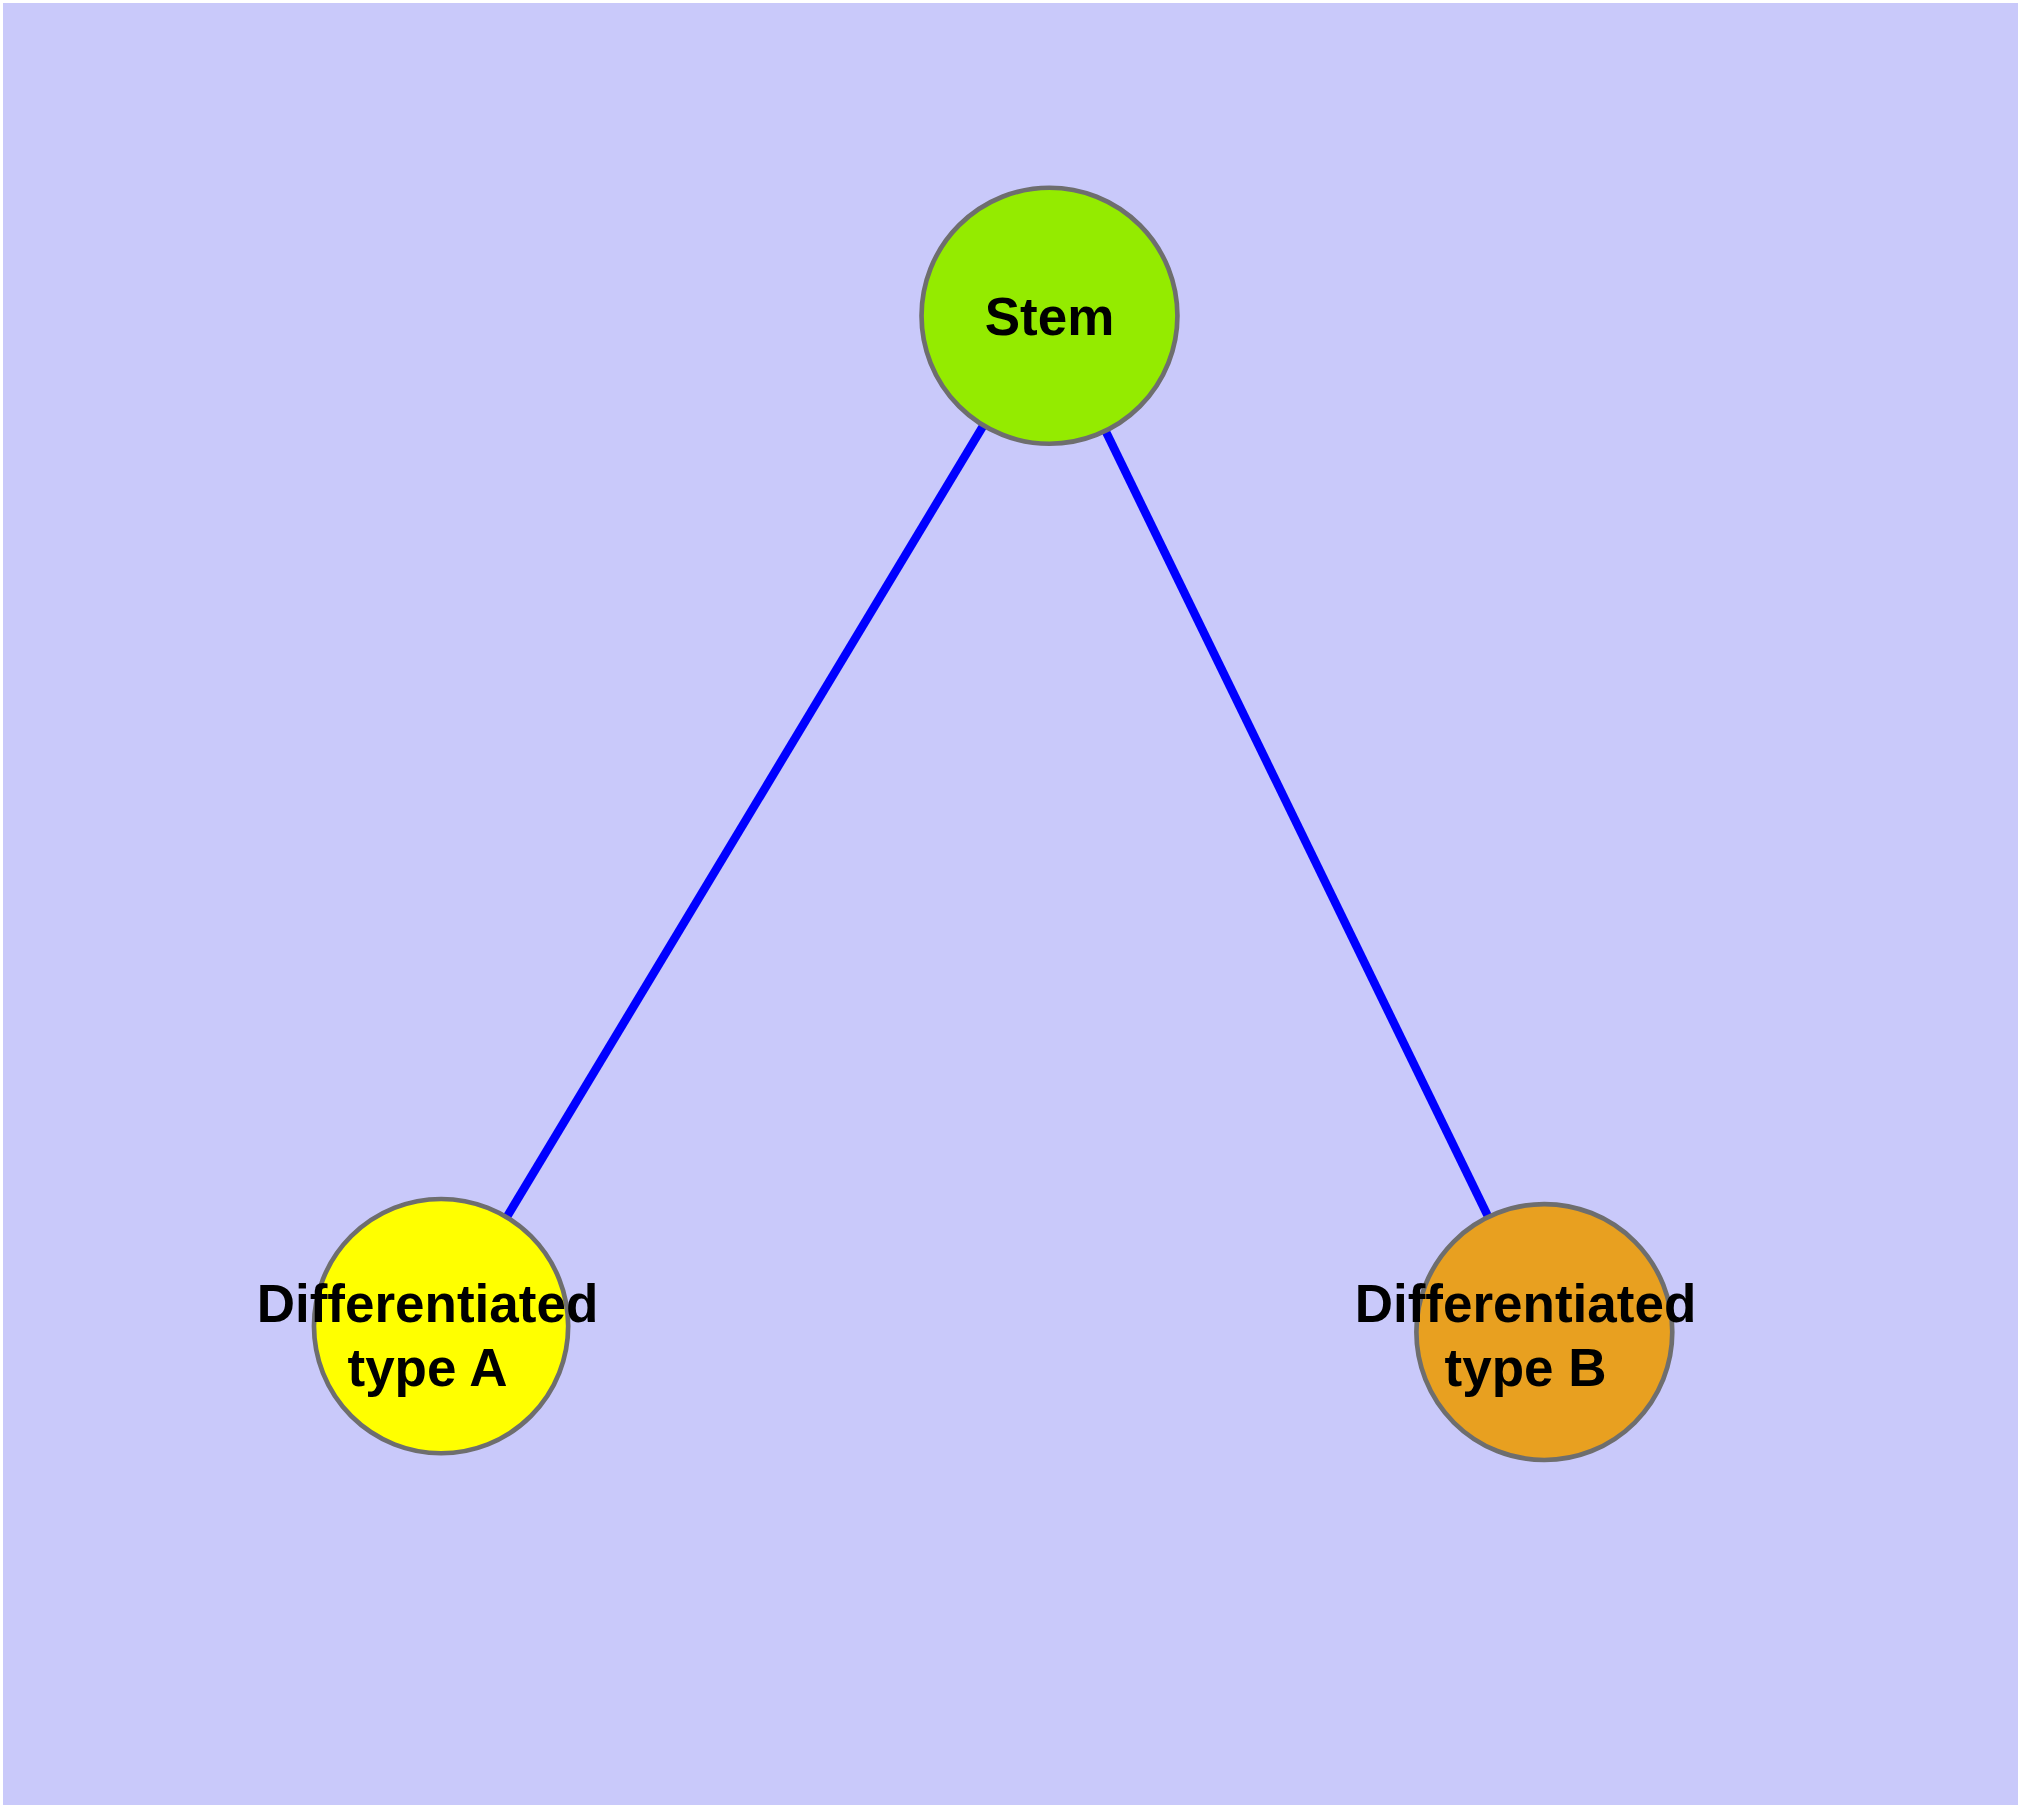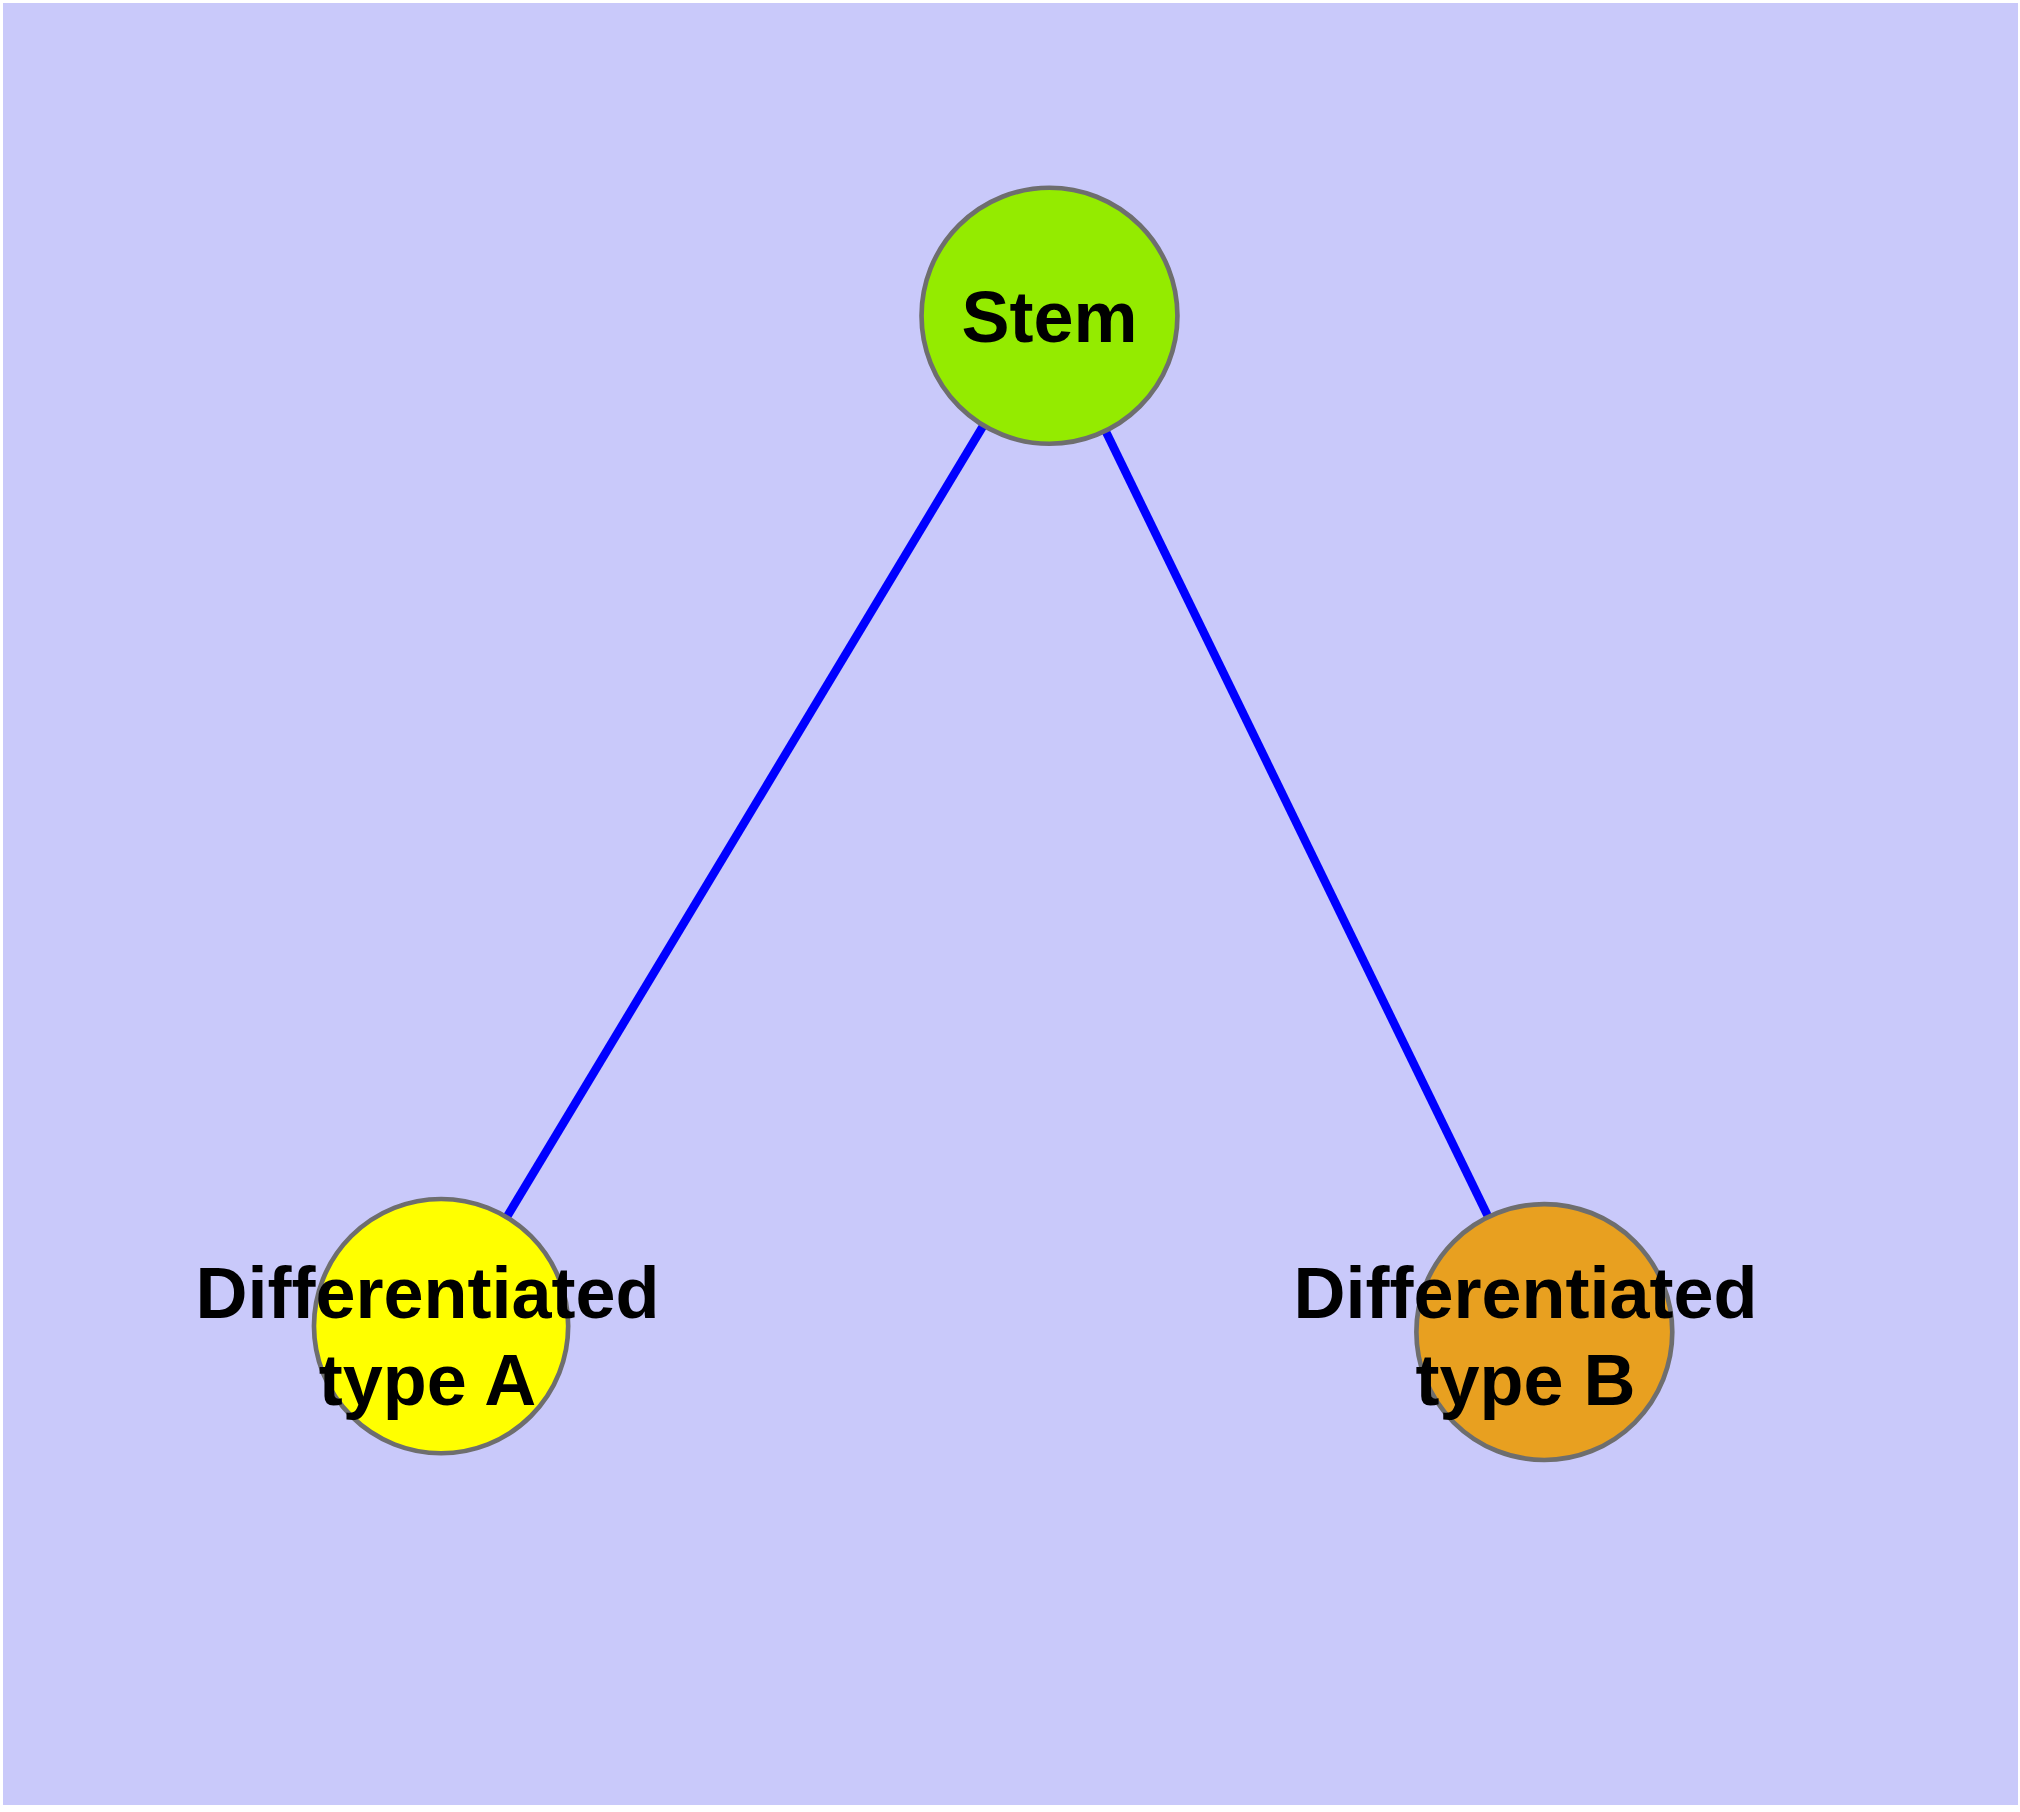--- a/index.html
+++ b/index.html
@@ -37,21 +37,21 @@
     stroke-linecap: butt;
   }
   .node-circle {
     stroke: #6E6E6E;
     stroke-width: 5.5px;
   }
   .node-label {
     position: absolute;
     transform: translate(-50%, -50%);
     font-weight: bold;
-    font-size: 72px;
+    font-size: 53px;
     line-height: 1.2;
     color: #000000;
     text-align: center;
     white-space: pre-line;
   }
 </style>
 </head>
 <body>
 
 <div class="canvas">

